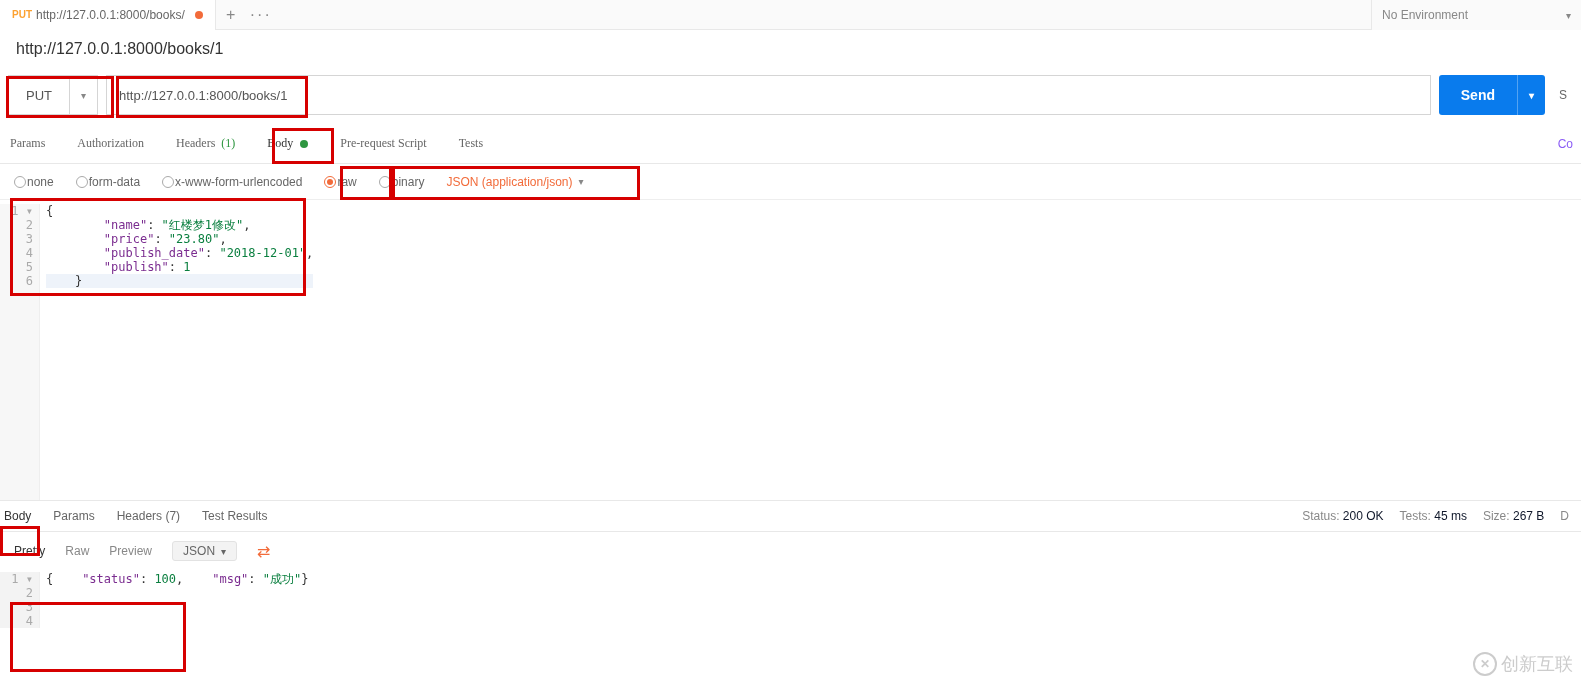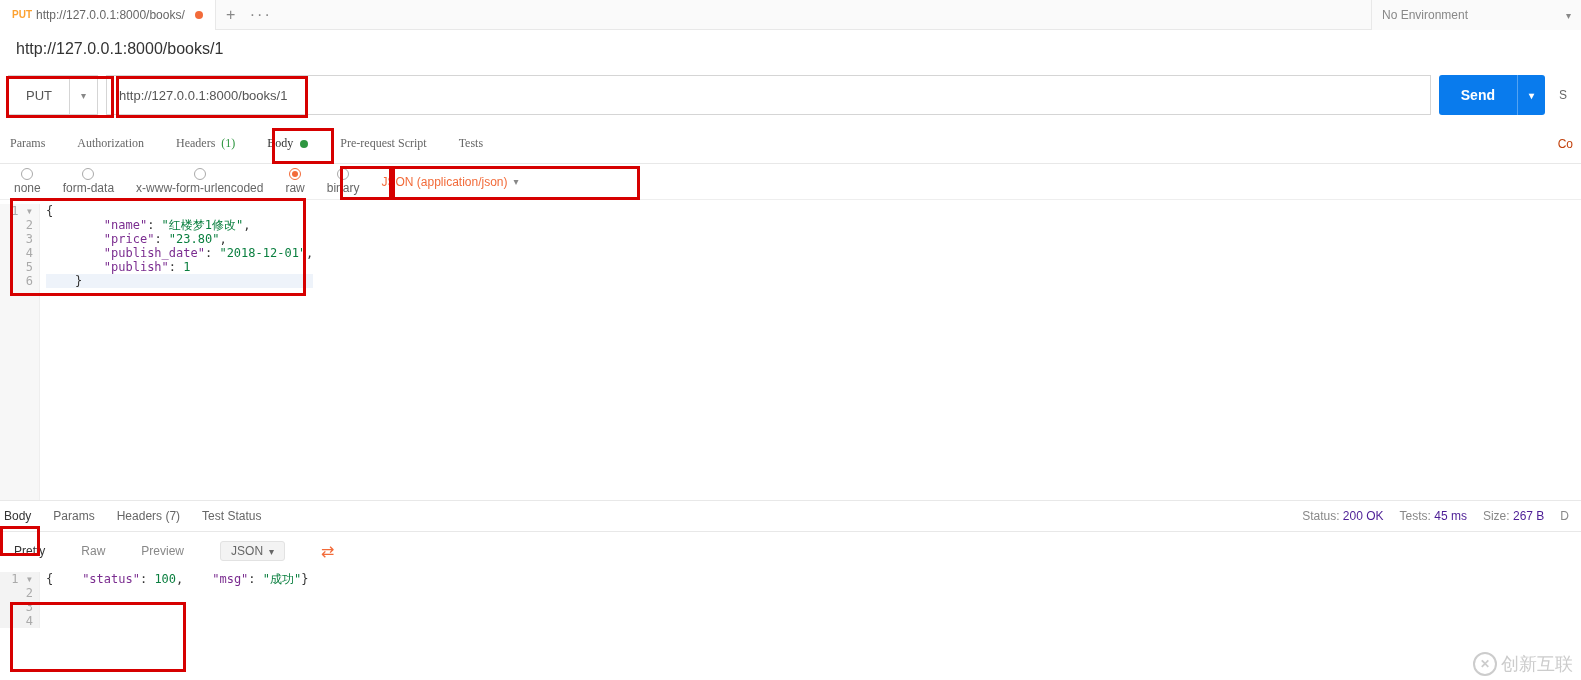--- a/index.html
+++ b/index.html
@@ -83,28 +83,28 @@
   }
   
   .req-tabs {
     display:flex; gap:28px; padding:0 8px; height:40px; align-items:center;
     border-bottom:1px solid #e8e8e8; color:#666;
   }
   .req-tabs .rtab { cursor:pointer; position:relative; padding: 0 2px; font-family: Liberation Serif, serif;}
   .req-tabs .rtab.active { color:#333; }
   .req-tabs .count { color:#2e9640; margin-left:3px; }
   .req-tabs .dot-green { display:inline-block; width:8px; height:8px; border-radius:50%; background:#2e9640; margin-left:4px; vertical-align:middle;}
-  .req-tabs .right-link { margin-left:auto; color:#c2410c; cursor:pointer;}
+  .req-tabs .right-link { margin-left:auto; color:#8b5cf6; cursor:pointer;}
   
   .body-opts {
     display:flex; gap:22px; padding:6px 14px; align-items:center; height:36px;
     border-bottom:1px solid #eee;
   }
   .radio {
-    display:flex; align-items:center; gap:1px; cursor:pointer; color:#666;flex-direction:column;
+    display:flex; align-items:center; gap:1px; cursor:pointer; color:#666;
   }
   .radio .dot {
     width:12px; height:12px; border-radius:50%; border:1px solid #aaa; background:#fff;
     display:flex; align-items:center; justify-content:center;
   }
   .radio.selected .dot { border-color:#F26B3A; }
   .radio.selected .dot::after { content:''; width:6px; height:6px; border-radius:50%; background:#F26B3A;}
   .ctype {
     color:#F26B3A; cursor:pointer; display:flex; align-items:center; gap:6px;
   }
@@ -128,24 +128,24 @@
     display:flex; gap:22px; padding:0 4px; height:32px; align-items:center;
     border-top:1px solid #e8e8e8; border-bottom:1px solid #e8e8e8; color:#666;
     margin-top:0;
   }
   .resp-tabs .rtab { cursor:pointer; }
   .resp-tabs .rtab.active { color:#333; }
   .resp-status {
     margin-left:auto; display:flex; gap:16px; font-size:12px; padding-right:8px;
   }
   .resp-status .lbl { color:#888;}
-  .resp-status .val { color:#4c1d95;}
+  .resp-status .val { color:#0f172a;}
   
   .resp-toolbar {
-    display:flex; gap:36px; padding:8px 14px; align-items:center; height:38px;
+    display:flex; gap:20px; padding:8px 14px; align-items:center; height:38px;
     color:#888;
   }
   .resp-toolbar .mode { cursor:pointer; }
   .resp-toolbar .mode.active { color:#333; }
   .resp-toolbar .json-dd {
     background:#f3f3f3; border:1px solid #e2e2e2; padding:2px 10px; border-radius:3px;
     display:flex; align-items:center; gap:6px; cursor:pointer; color:#666;
   }
   .resp-toolbar .wrap-icon { color:#F26B3A; font-size:16px; cursor:pointer;}
   
@@ -255,21 +255,21 @@
   <div class="code" id="req-code"><span class="line"><span class="tok-brace">{</span></span><span class="line">        <span class="tok-key">"name"</span>: <span class="tok-str">"红楼梦1修改"</span><span class="tok-brace">,</span></span><span class="line">        <span class="tok-key">"price"</span>: <span class="tok-str">"23.80"</span><span class="tok-brace">,</span></span><span class="line">        <span class="tok-key">"publish_date"</span>: <span class="tok-str">"2018-12-01"</span><span class="tok-brace">,</span></span><span class="line">        <span class="tok-key">"publish"</span>: <span class="tok-num">1</span></span><span class="line hl">    <span class="tok-brace">}</span></span></div>
 </div>
 
 <div class="resp-tabs">
   <div class="rtab active">Body</div>
   <div class="rtab">Params</div>
   <div class="rtab">
     <span>Headers</span>
     <span class="count">(7)</span>
   </div>
-  <div class="rtab">Test Status</div>
+  <div class="rtab">Test Results</div>
   <div class="resp-status">
     <span><span class="lbl">Status:</span> <span class="val">200 OK</span></span>
     <span><span class="lbl">Tests:</span> <span class="val">45 ms</span></span>
     <span><span class="lbl">Size:</span> <span class="val">267 B</span></span>
     <span class="lbl">D</span>
   </div>
 </div>
 
 <div class="resp-toolbar">
   <span class="mode active">Pretty</span>

